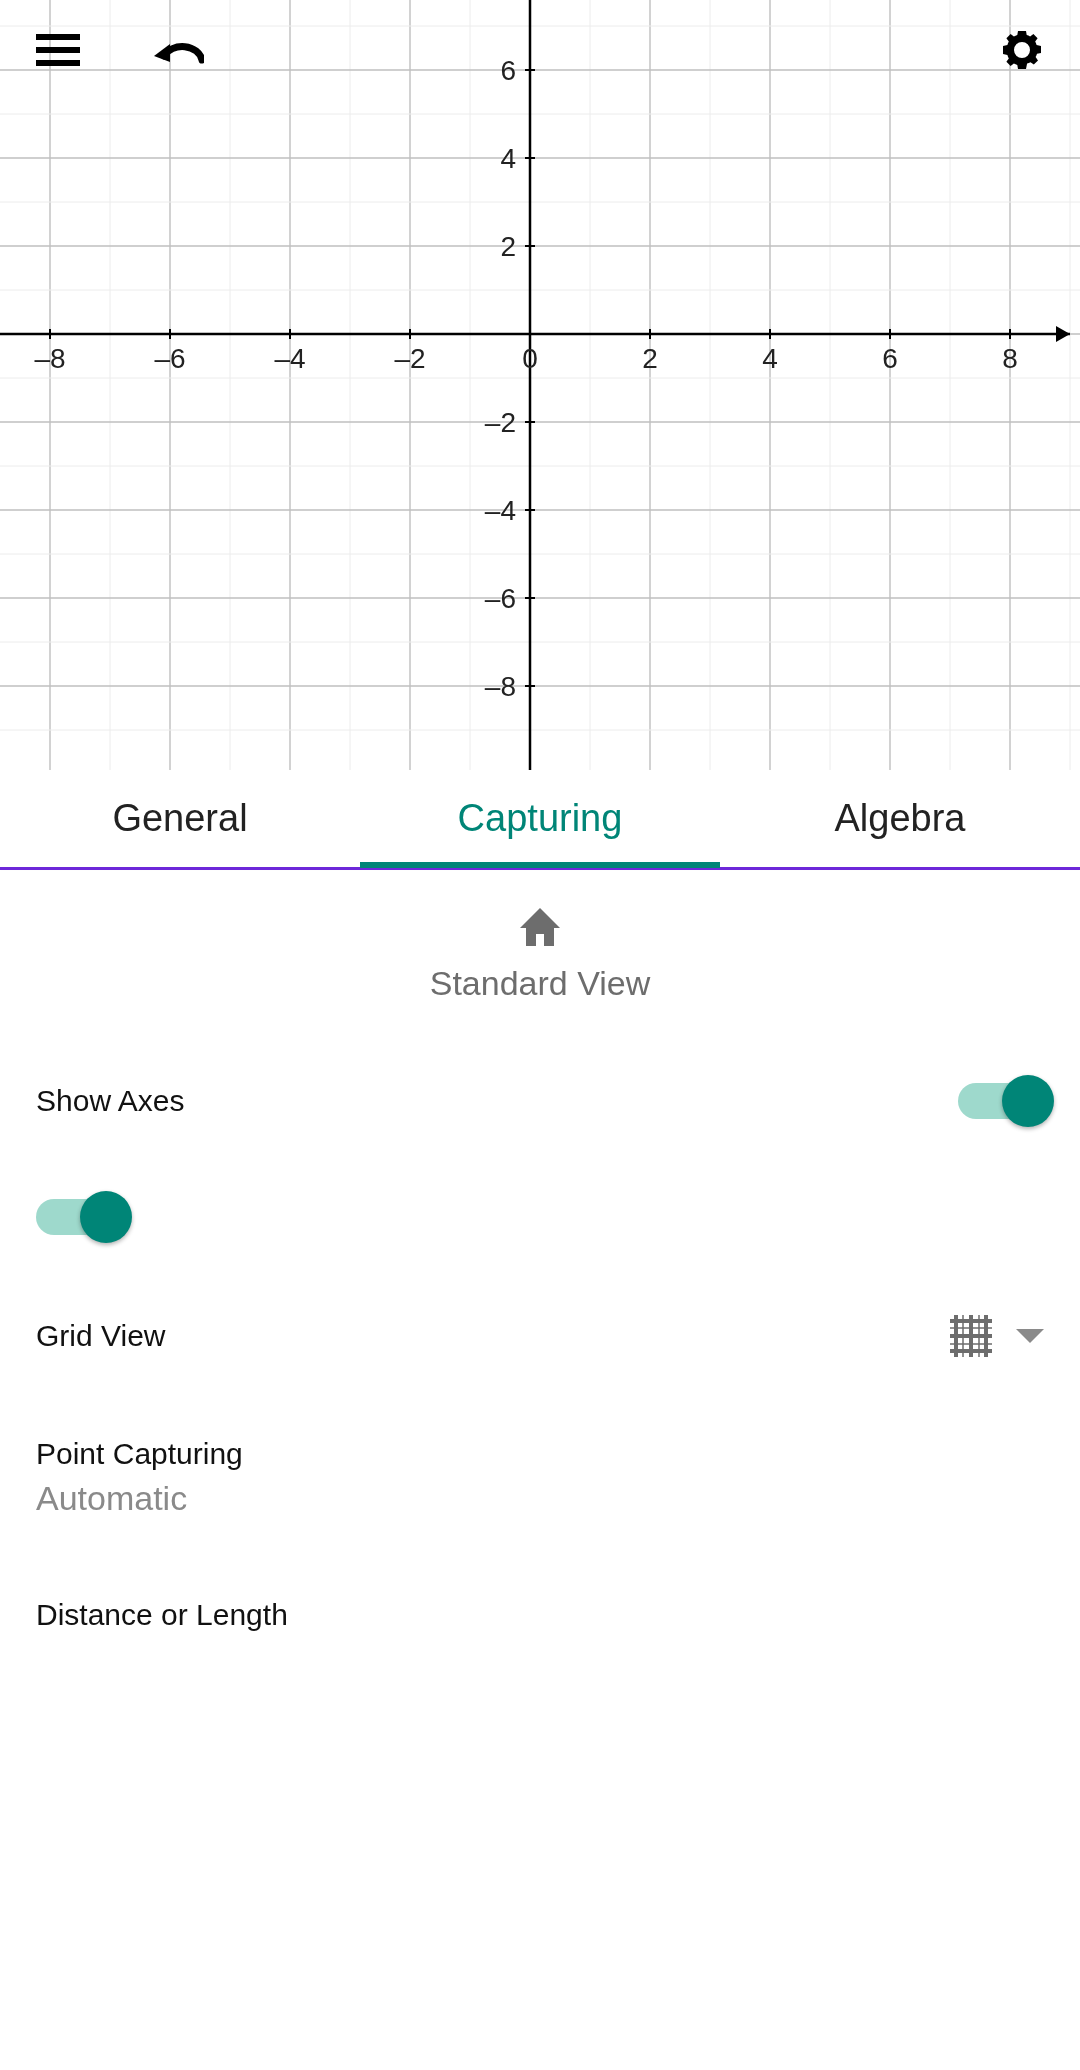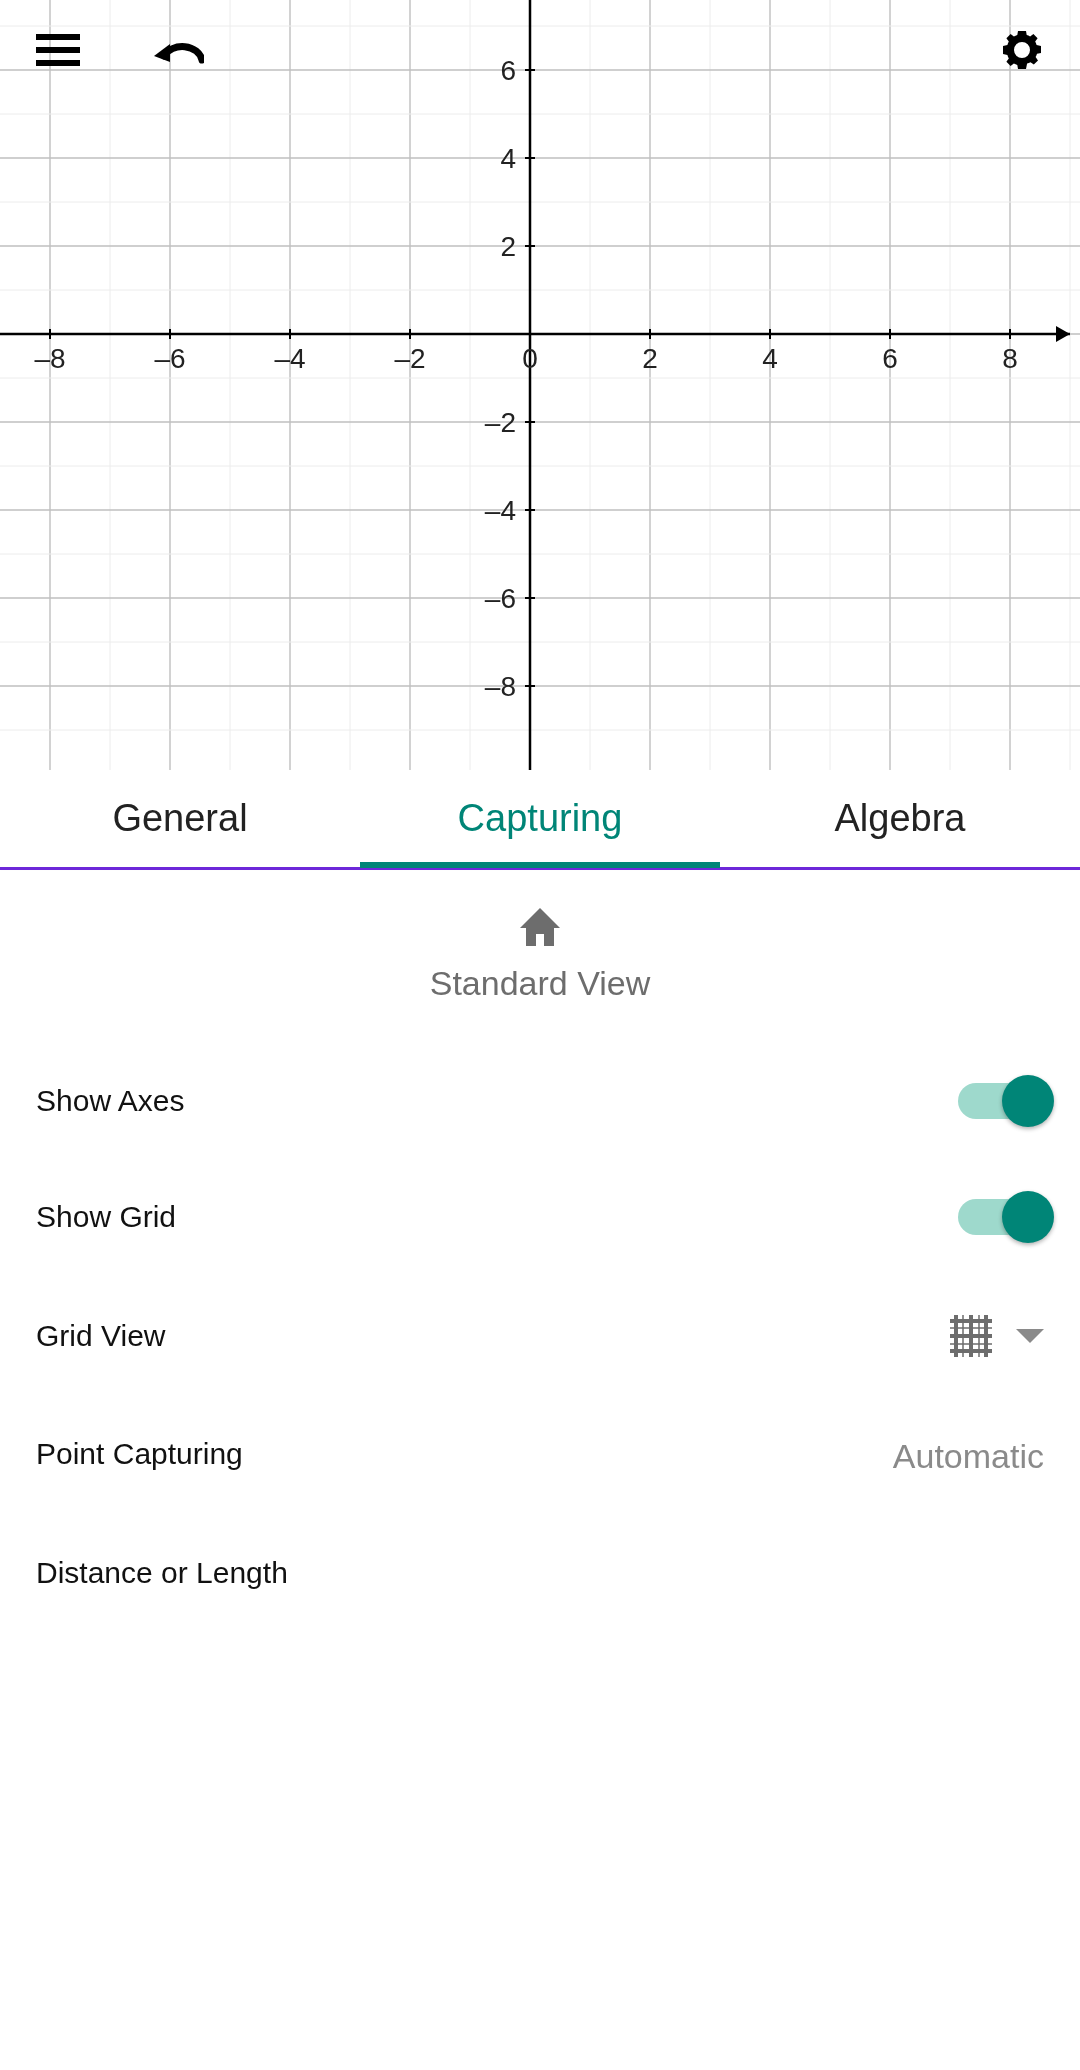--- a/index.html
+++ b/index.html
@@ -23,22 +23,22 @@
   
   .action-row { display: flex; justify-content: center; gap: 76px; padding: 30px 0 40px; }
   .action-btn { display: flex; flex-direction: column; align-items: center; color: #6d6d6d; cursor: pointer; }
   .action-btn .ai { height: 54px; display: flex; align-items: center; justify-content: center; }
   .action-btn .al { font-size: 34px; margin-top: 10px; }
 
   
   .settings { padding: 0 36px; }
   .row { display: flex; align-items: center; padding: 40px 0; }
   .row .label { font-size: 30px; color: #111; flex: 1; }
-  .row .sub { font-size: 34px; color: #8a8a8a; margin-top: 0; }
-  .row .col { display: flex; flex-direction: row; flex: 1; }
+  .row .sub { font-size: 34px; color: #8a8a8a; margin-top: 8px; }
+  .row .col { display: flex; flex-direction: column; flex: 1; }
 
   
   .toggle { position: relative; width: 86px; height: 36px; border-radius: 18px; background: #9ed9cc; cursor: pointer; }
   .toggle .knob { position: absolute; top: -8px; right: -10px; width: 52px; height: 52px; border-radius: 50%; background: #008577; box-shadow: 0 2px 4px rgba(0,0,0,0.3); }
 
   
   .gridtype-sel { display: flex; align-items: center; gap: 24px; cursor: pointer; }
   .gridtype-sel .chev { width: 0; height: 0; border-left: 14px solid transparent; border-right: 14px solid transparent; border-top: 14px solid #8a8a8a; }
 
   
@@ -180,21 +180,20 @@
   <div class="settings">
 
     <div class="row">
       <div class="label">Show Axes</div>
       <div class="toggle">
           <div class="knob"></div>
         </div>
     </div>
 
     <div class="row">
-      <div class="label">Show Grid</div>
       <div class="toggle">
           <div class="knob"></div>
         </div>
     </div>
 
     <div class="row">
       <div class="label">Grid View</div>
       <div class="gridtype-sel">
         <svg width="42" height="42" viewBox="0 0 42 42">
           <g stroke="#6d6d6d">

